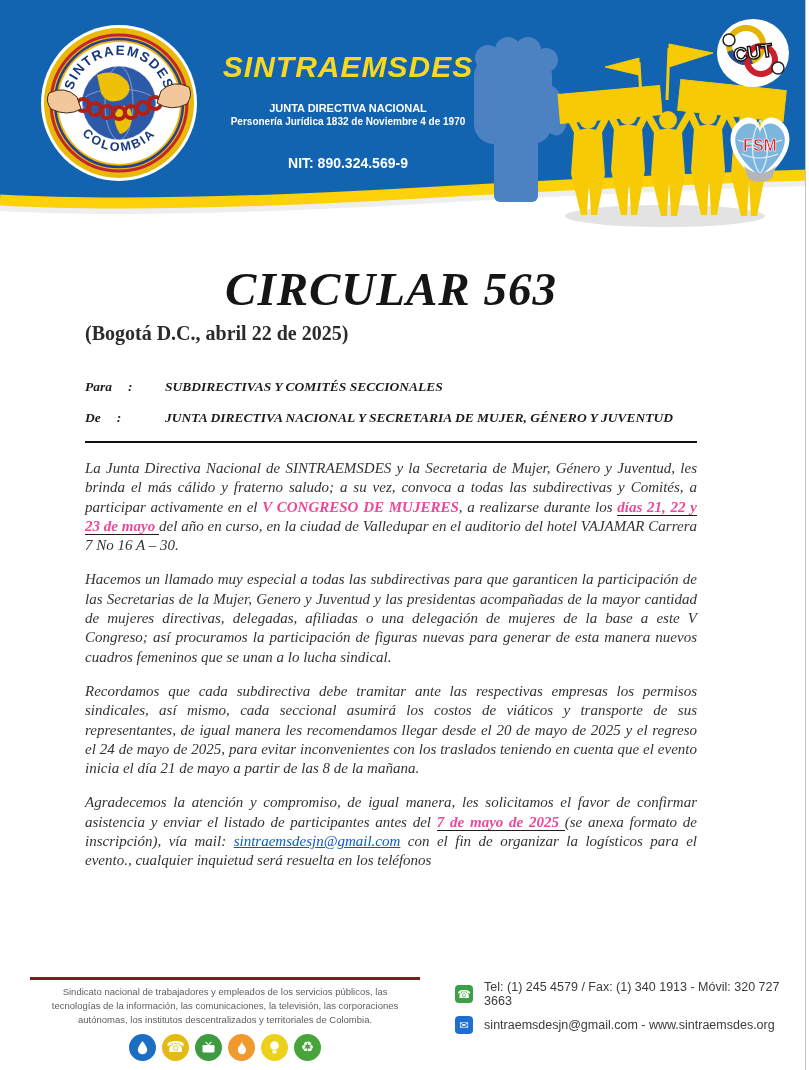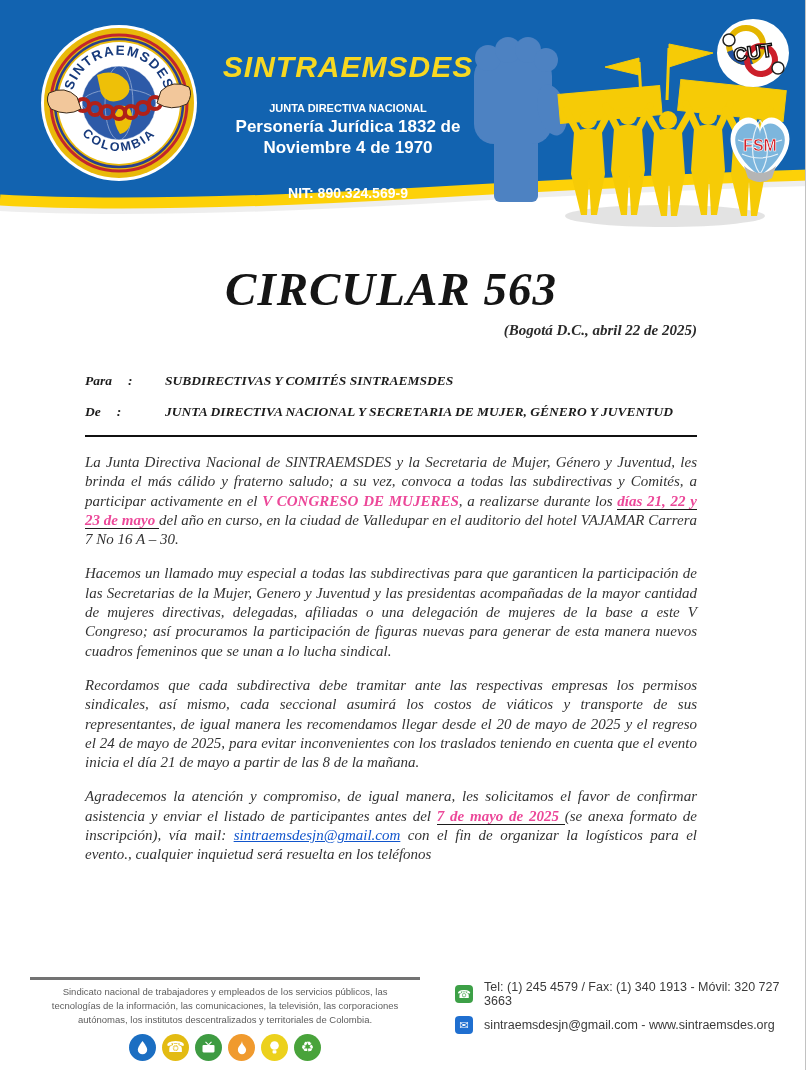--- a/index.html
+++ b/index.html
@@ -12,51 +12,51 @@
   .page-edge-line{position:absolute;top:0;bottom:0;right:3px;width:1px;background:#c2c2c2;}
 
   
   .header{position:absolute;top:0;left:0;width:809px;height:238px;}
   .header svg.wave{position:absolute;top:0;left:0;}
   .emblem{position:absolute;left:40px;top:24px;width:158px;height:158px;}
   .header-text{position:absolute;left:218px;top:50px;width:260px;text-align:center;
     font-family:"Liberation Sans","DejaVu Sans",sans-serif;color:#fff;}
   .org-name{font-size:30px;font-weight:bold;font-style:italic;color:#f8d821;letter-spacing:1px;}
   .hdr-sub1{margin-top:18px;font-size:11px;font-weight:bold;line-height:1.25;}
-  .hdr-sub2{font-size:17px;font-weight:bold;line-height:1.25;}
+  .hdr-sub2{font-size:10px;font-weight:bold;line-height:1.25;}
   .hdr-nit{margin-top:27px;font-size:14px;font-weight:bold;}
   .fist{position:absolute;left:452px;top:14px;}
   .crowd{position:absolute;left:543px;top:38px;}
   .cut-badge{position:absolute;left:716px;top:18px;}
   .fsm-badge{position:absolute;left:724px;top:108px;}
   .badge-txt{font-family:"Liberation Sans","DejaVu Sans",sans-serif;font-weight:bold;}
 
   
   .main{position:absolute;top:266px;left:85px;width:612px;}
   .doc-title{text-align:center;font-size:47px;font-weight:bold;font-style:italic;color:#151515;letter-spacing:1px;line-height:1;}
-  .doc-date{text-align:right;font-size:15px;font-weight:bold;font-style:italic;color:#2b2b2b;margin-top:9px;}
+  .doc-date{text-align:left;font-size:20px;font-weight:bold;color:#2b2b2b;margin-top:9px;}
   .fields{margin-top:34px;font-style:italic;font-weight:bold;font-size:13.5px;color:#1c1c1c;}
   .field-row{display:flex;margin-bottom:15px;}
   .field-label-cell{width:80px;flex:0 0 80px;display:flex;}
   .field-colon{margin-left:16px;}
   .field-value{flex:1;}
   .rule{height:2px;background:#111;margin-top:10px;}
   .paras{margin-top:16px;}
   .body-para{
     margin:0 0 15px 0;text-align:justify;font-style:italic;
     font-size:15px;line-height:19.3px;color:#333;
   }
   .body-para .b{font-weight:bold;color:#ec4899;}
   .body-para .u{border-bottom:1.5px solid #1d1d1d;}
   .email-link{color:#1155cc;text-decoration:underline;font-style:italic;}
 
   
   .footer{position:absolute;top:977px;left:0;width:809px;display:flex;align-items:flex-start;
     font-family:"Liberation Sans","DejaVu Sans",sans-serif;}
-  .f-left{margin-left:30px;width:392px;border-top:3px solid #737373;padding-top:5px;}
+  .f-left{margin-left:30px;width:392px;border-top:3px solid #7f1d1d;padding-top:5px;}
   .f-left-text{font-size:9.5px;color:#5d5d5d;text-align:center;line-height:1.45;padding:0 8px;}
   .f-icons{margin-top:8px;display:flex;justify-content:center;gap:6px;}
   .fi{width:27px;height:27px;border-radius:50%;display:flex;align-items:center;justify-content:center;
       color:#fff;font-size:15px;line-height:1;font-family:"DejaVu Sans",sans-serif;}
   .f-right{margin-left:35px;padding-top:3px;}
   .f-row{display:flex;align-items:center;margin-bottom:8px;}
   .f-sq{width:18px;height:18px;border-radius:4px;display:flex;align-items:center;justify-content:center;
         color:#fff;font-size:11px;font-family:"DejaVu Sans",sans-serif;flex:0 0 18px;}
   .f-row-text{margin-left:11px;font-size:12.5px;color:#3a3a3a;}
 </style>
@@ -197,21 +197,21 @@
   <div class="main">
     <div class="doc-title">CIRCULAR 563</div>
     <div class="doc-date">(Bogotá D.C., abril 22 de 2025)</div>
 
     <div class="fields">
       <div class="field-row">
         <div class="field-label-cell">
           <span>Para</span>
           <span class="field-colon">:</span>
         </div>
-        <div class="field-value">SUBDIRECTIVAS Y COMITÉS SINTRAEMSDES</div>
+        <div class="field-value">SUBDIRECTIVAS Y COMITÉS SECCIONALES</div>
       </div>
       <div class="field-row">
         <div class="field-label-cell">
           <span>De</span>
           <span class="field-colon">:</span>
         </div>
         <div class="field-value">JUNTA DIRECTIVA NACIONAL Y SECRETARIA DE MUJER, GÉNERO Y JUVENTUD</div>
       </div>
     </div>
 

